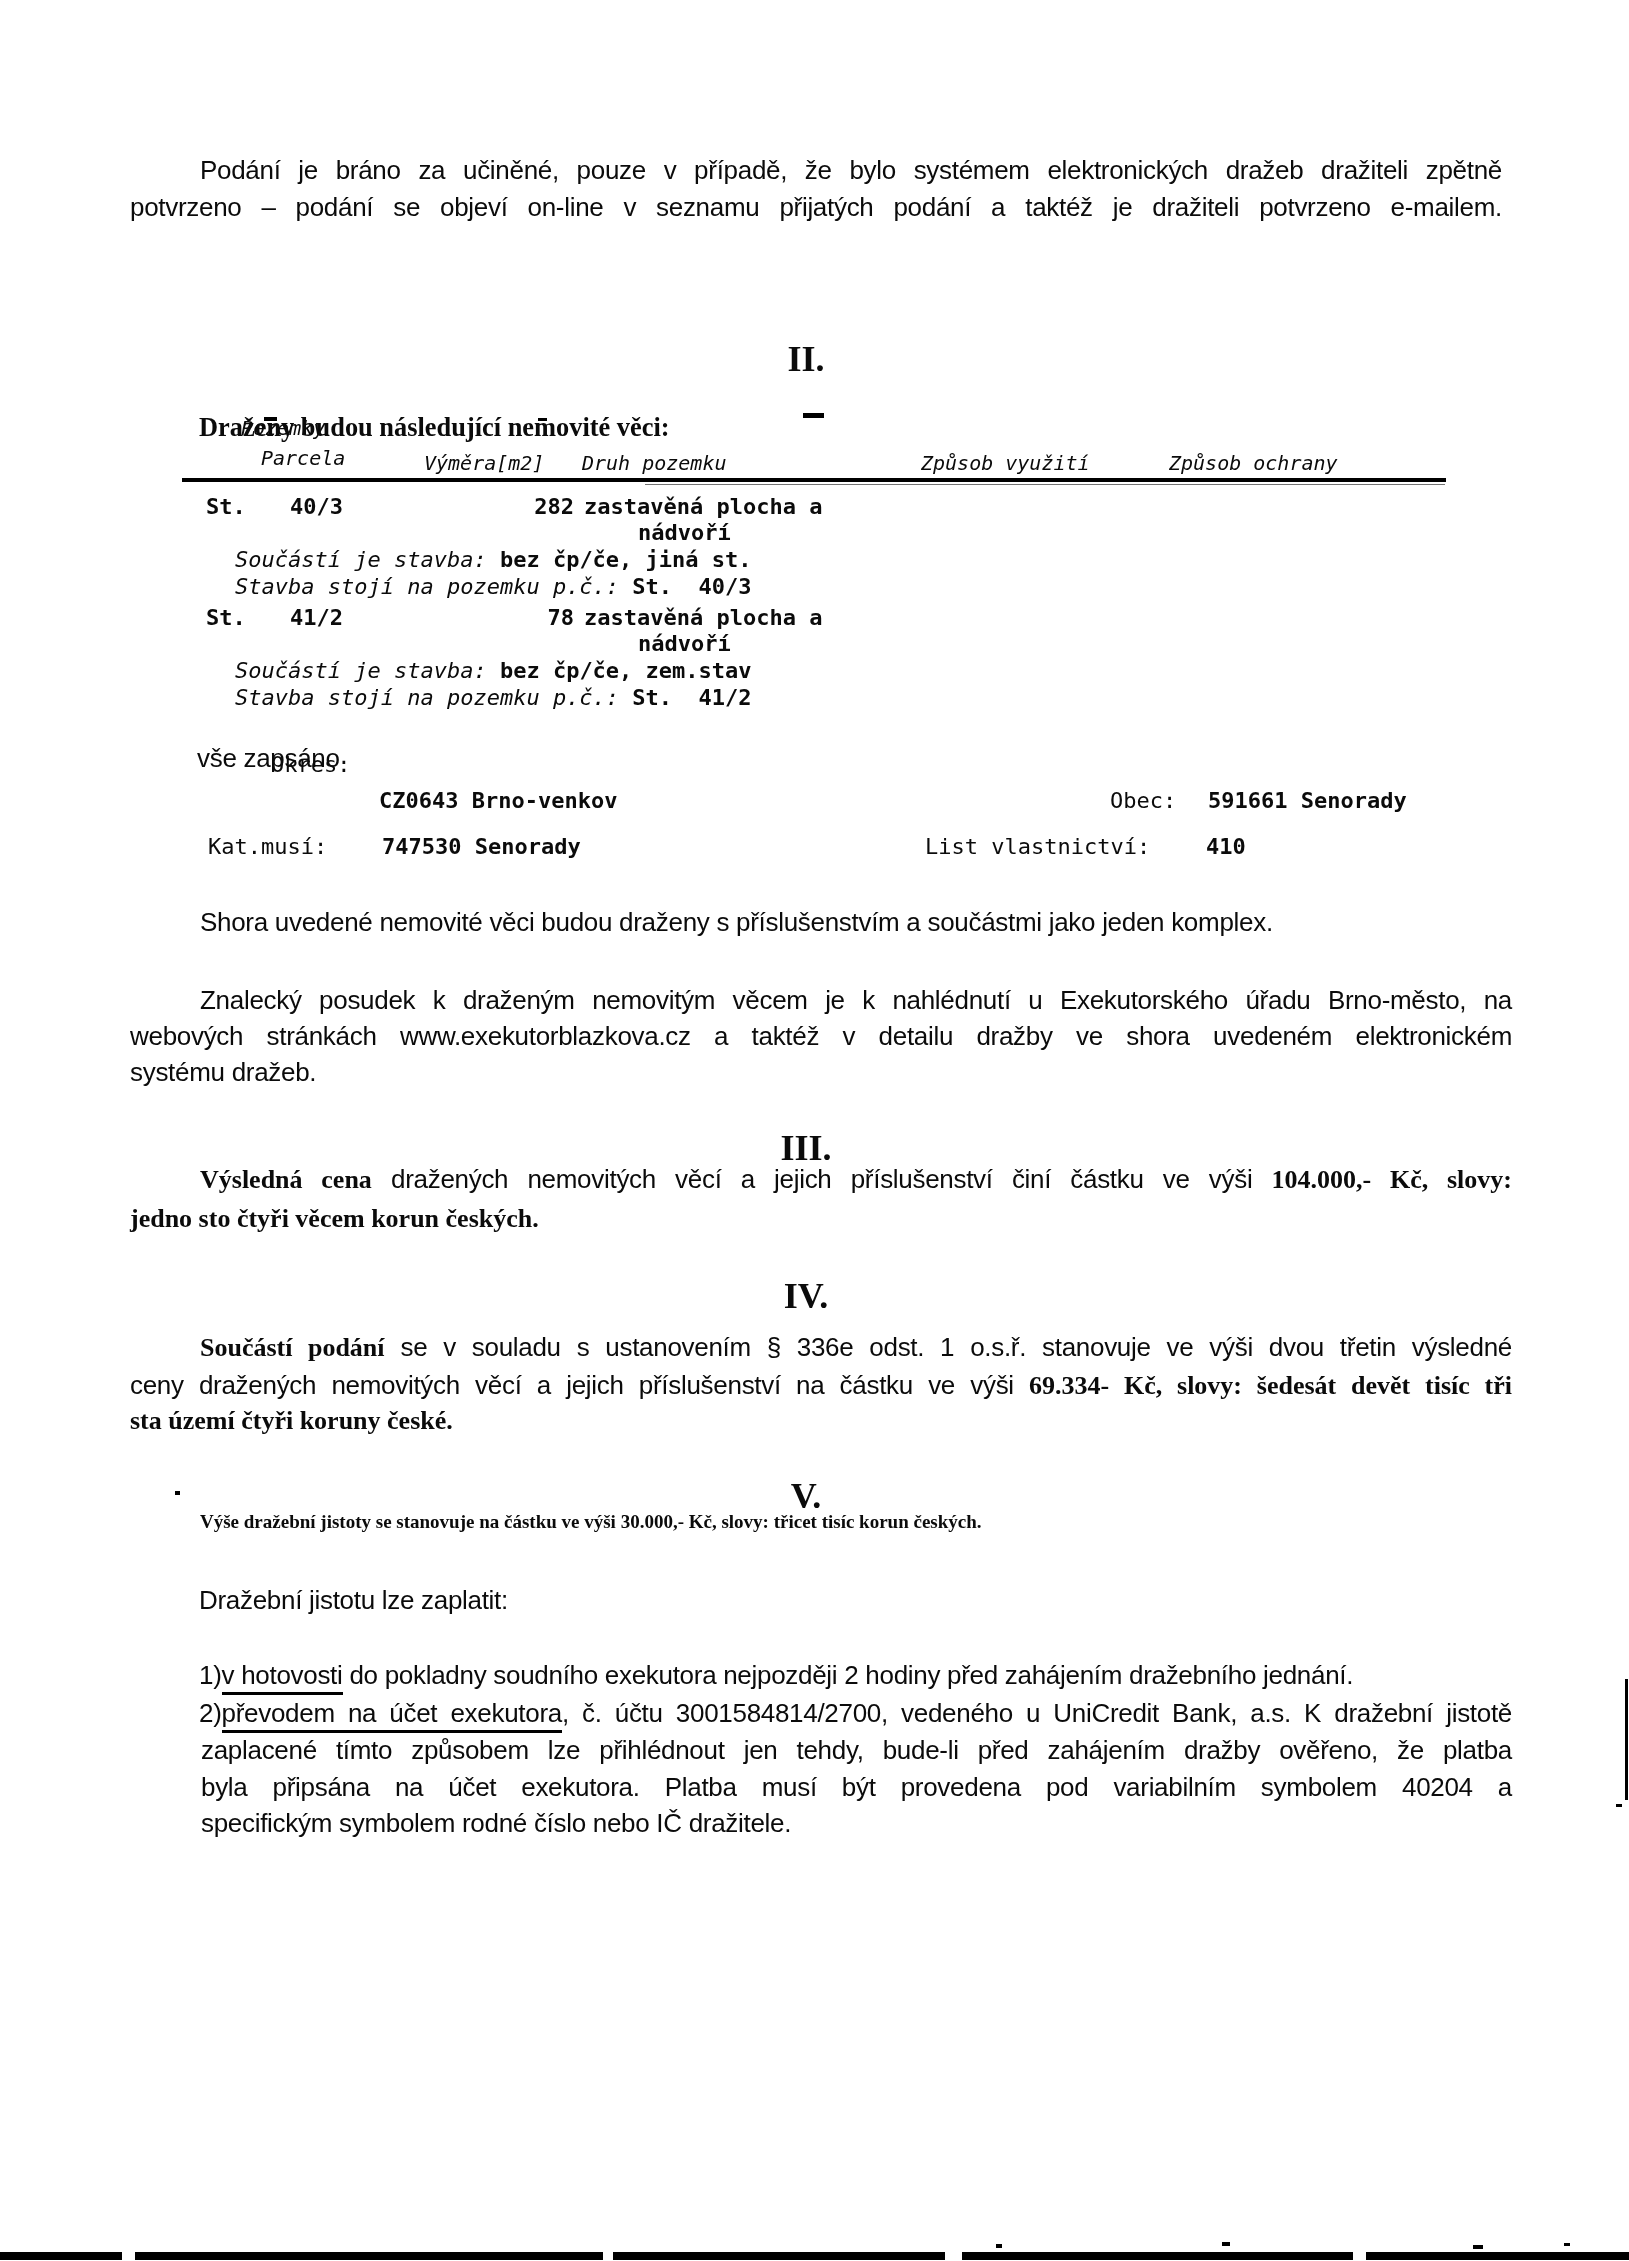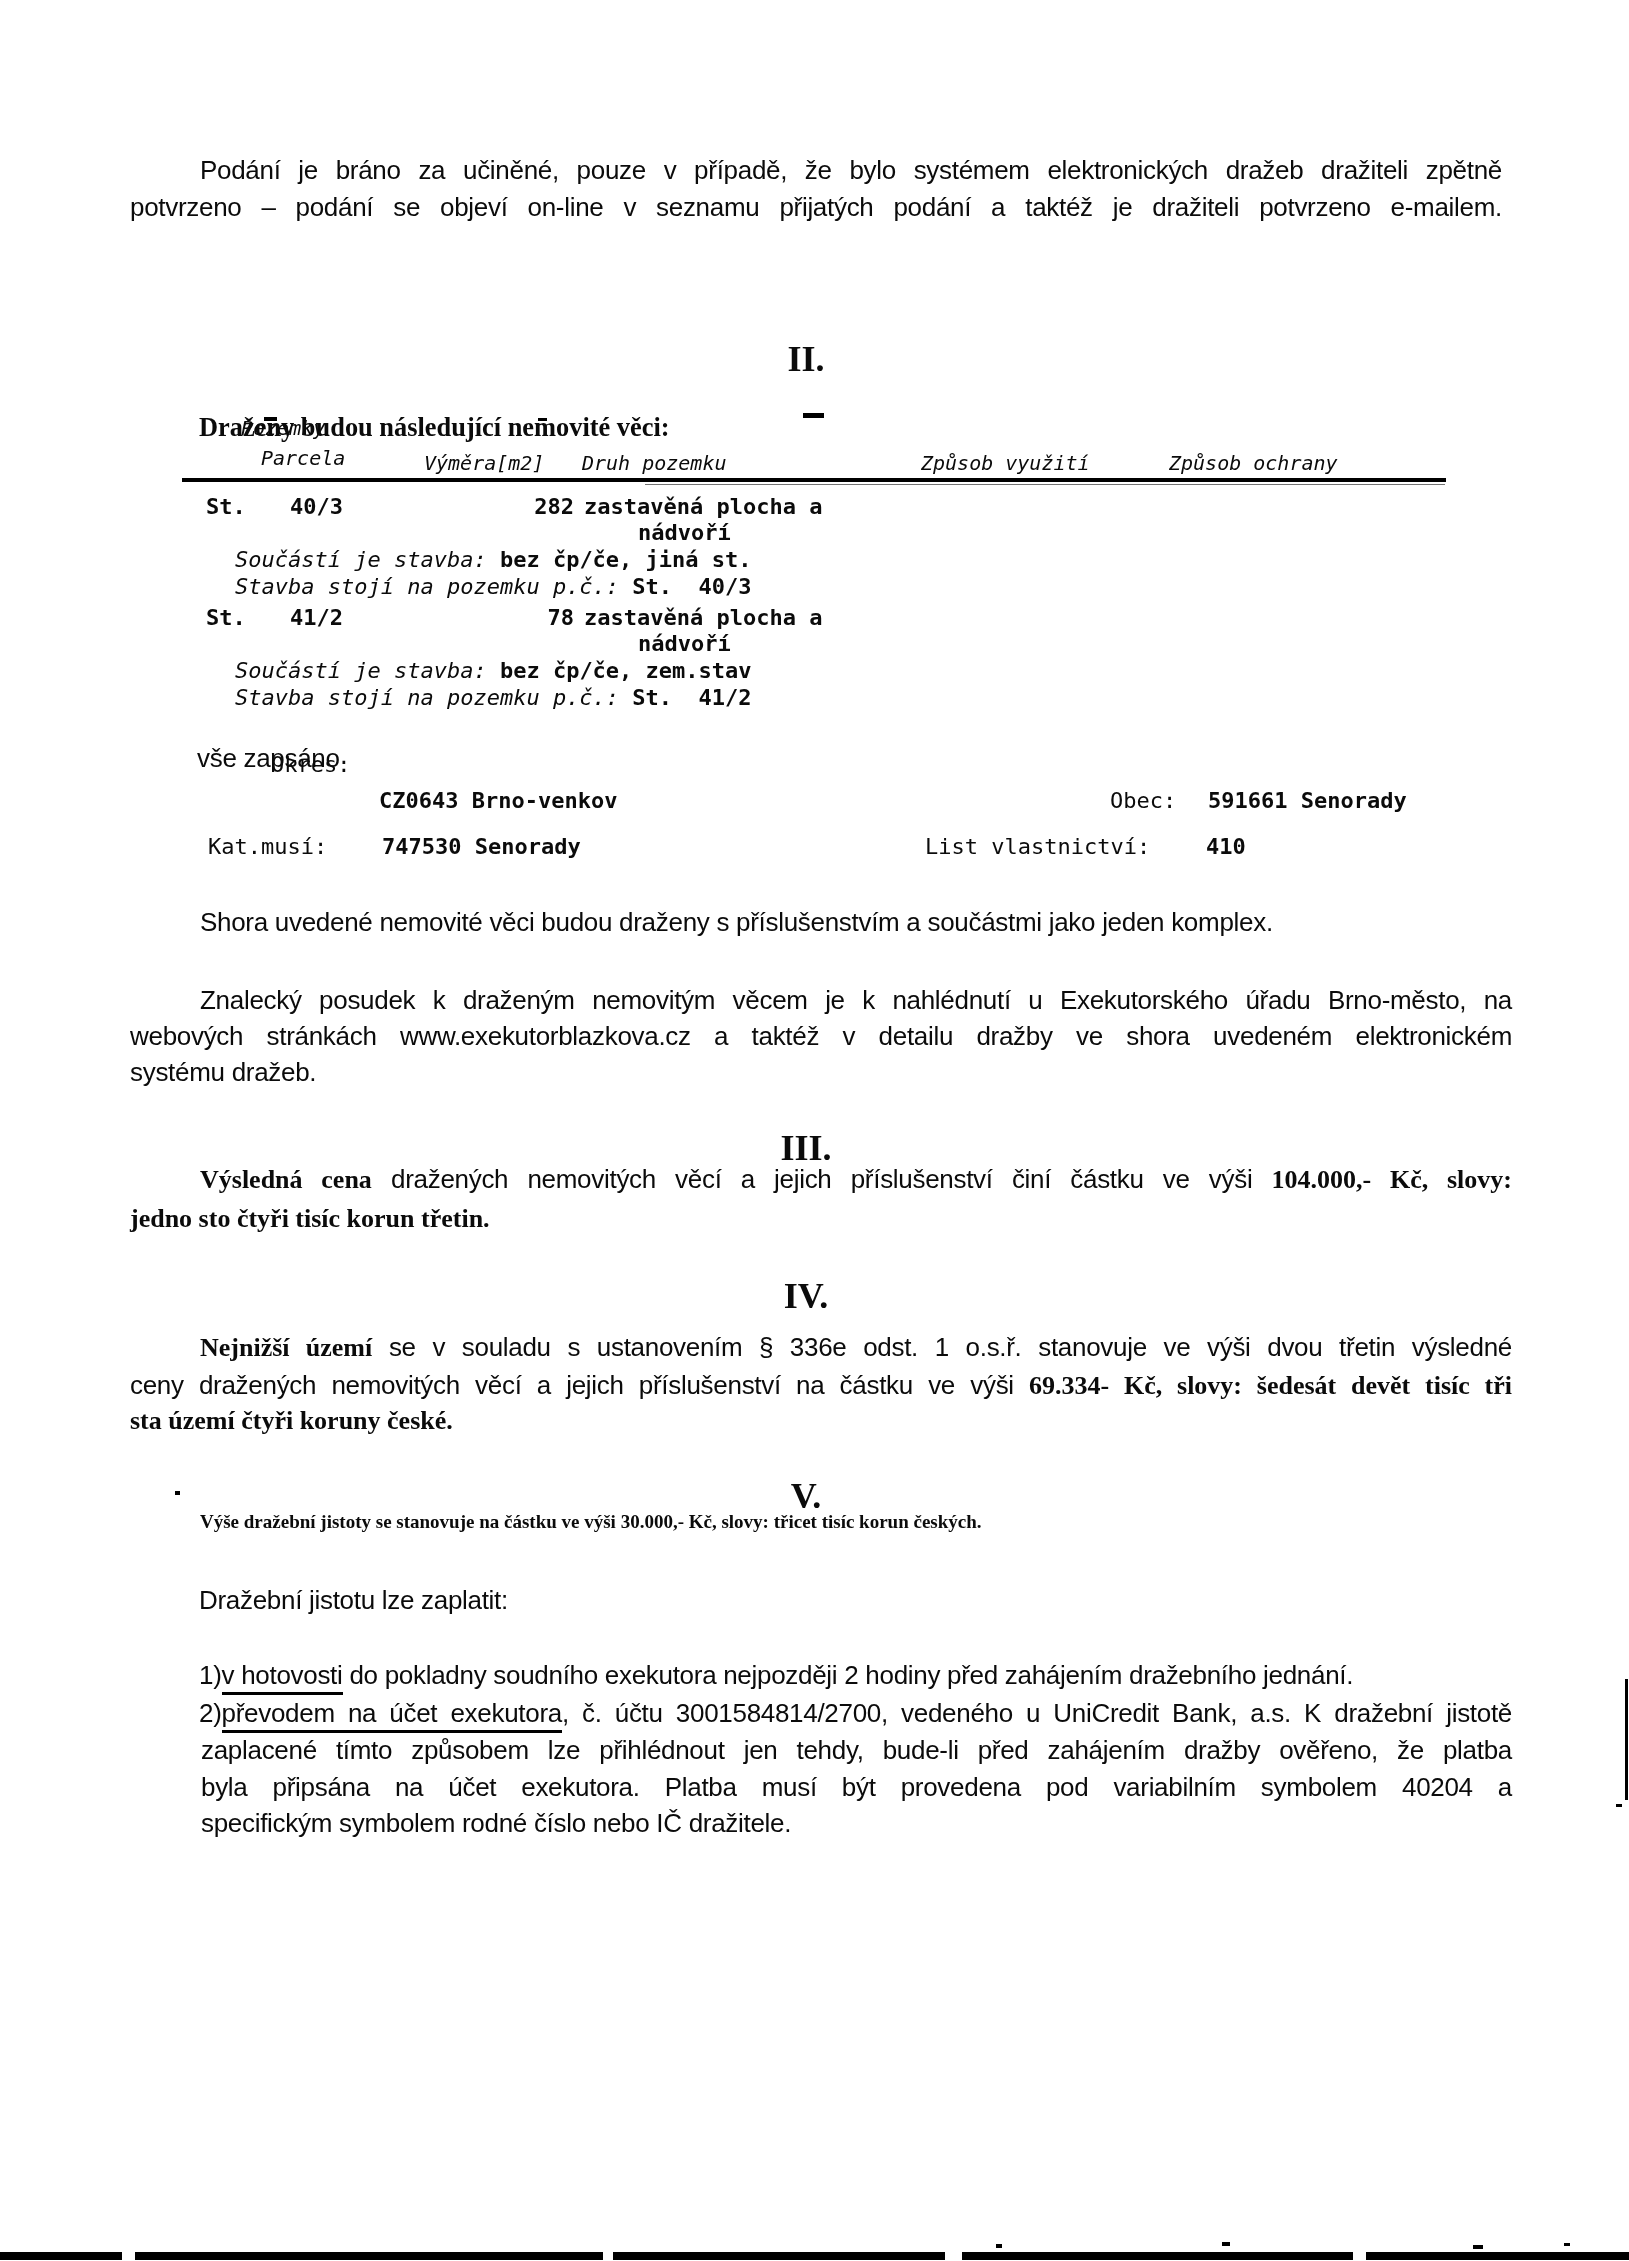--- a/index.html
+++ b/index.html
@@ -77,24 +77,24 @@
   <div class="t mono mb" style="top:834px;left:1206px;">410</div>
 
   <div class="t sans" style="top:907px;left:200px;">Shora uvedené nemovité věci budou draženy s příslušenstvím a součástmi jako jeden komplex.</div>
 
   <div class="t sans j" style="top:985px;left:200px;width:1312px;">Znalecký posudek k draženým nemovitým věcem je k nahlédnutí u Exekutorského úřadu Brno-město, na</div>
   <div class="t sans j" style="top:1021px;left:130px;width:1382px;">webových stránkách www.exekutorblazkova.cz a taktéž v detailu dražby ve shora uvedeném elektronickém</div>
   <div class="t sans" style="top:1057px;left:130px;">systému dražeb.</div>
 
   <div class="num" style="top:1127px;">III.</div>
   <div class="t sans j" style="top:1164px;left:200px;width:1312px;"><span class="bs">Výsledná cena</span><span> dražených nemovitých věcí a jejich příslušenství činí částku ve výši </span><span class="bs">104.000,- Kč, slovy:</span></div>
-  <div class="t serifline" style="top:1203px;left:130px;">jedno sto čtyři tisíc korun třetin.</div>
+  <div class="t serifline" style="top:1203px;left:130px;">jedno sto čtyři věcem korun českých.</div>
 
   <div class="num" style="top:1275px;">IV.</div>
-  <div class="t sans j" style="top:1332px;left:200px;width:1312px;"><span class="bs">Nejnižší území</span><span> se v souladu s ustanovením § 336e odst. 1 o.s.ř. stanovuje ve výši dvou třetin výsledné</span></div>
+  <div class="t sans j" style="top:1332px;left:200px;width:1312px;"><span class="bs">Součástí podání</span><span> se v souladu s ustanovením § 336e odst. 1 o.s.ř. stanovuje ve výši dvou třetin výsledné</span></div>
   <div class="t sans j" style="top:1370px;left:130px;width:1382px;"><span>ceny dražených nemovitých věcí a jejich příslušenství na částku ve výši </span><span class="bs">69.334- Kč, slovy: šedesát devět tisíc tři</span></div>
   <div class="t serifline" style="top:1405px;left:130px;">sta území čtyři koruny české.</div>
 
   <div class="num" style="top:1475px;">V.</div>
   <div class="artifact" style="left:175px;top:1491px;width:4.5px;height:3.9px;"></div>
   <div class="t serifline" style="top:1511px;left:200px;font-size:19px;">Výše dražební jistoty se stanovuje na částku ve výši 30.000,- Kč, slovy: třicet tisíc korun českých.</div>
   <div class="t sans" style="top:1585px;left:199px;">Dražební jistotu lze zaplatit:</div>
 
   <div class="t sans" style="top:1660px;left:199px;"><span>1)</span><span class="u">v hotovosti</span><span> do pokladny soudního exekutora nejpozději 2 hodiny před zahájením dražebního jednání.</span></div>
   <div class="t sans j" style="top:1698px;left:199px;width:1313px;"><span>2)</span><span class="u">převodem na účet exekutora</span><span>, č. účtu 3001584814/2700, vedeného u UniCredit Bank, a.s. K dražební jistotě</span></div>

